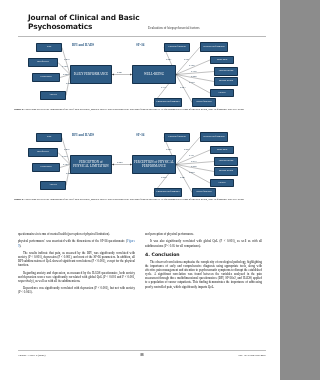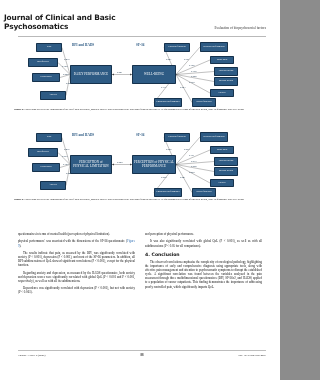--- a/index.html
+++ b/index.html
@@ -11,22 +11,22 @@
   }
   .page{
     position:absolute;left:0;top:0;width:280px;height:380px;
     background:#ffffff;
     box-sizing:border-box;
     padding:0;
   }
 
   
   .runhead{
-    position:absolute;left:4px;top:14px;right:14px;
-    display:flex;align-items:flex-end;justify-content:space-between;
+    position:absolute;left:28px;top:14px;right:14px;
+    display:flex;align-items:flex-end;
   }
   .journal-title{
     font-family:"DejaVu Sans",sans-serif;
     font-weight:bold;
     font-size:7.4px;
     line-height:8.6px;
     color:#1a1a1a;
     letter-spacing:-0.15px;
     max-width:120px;
   }

